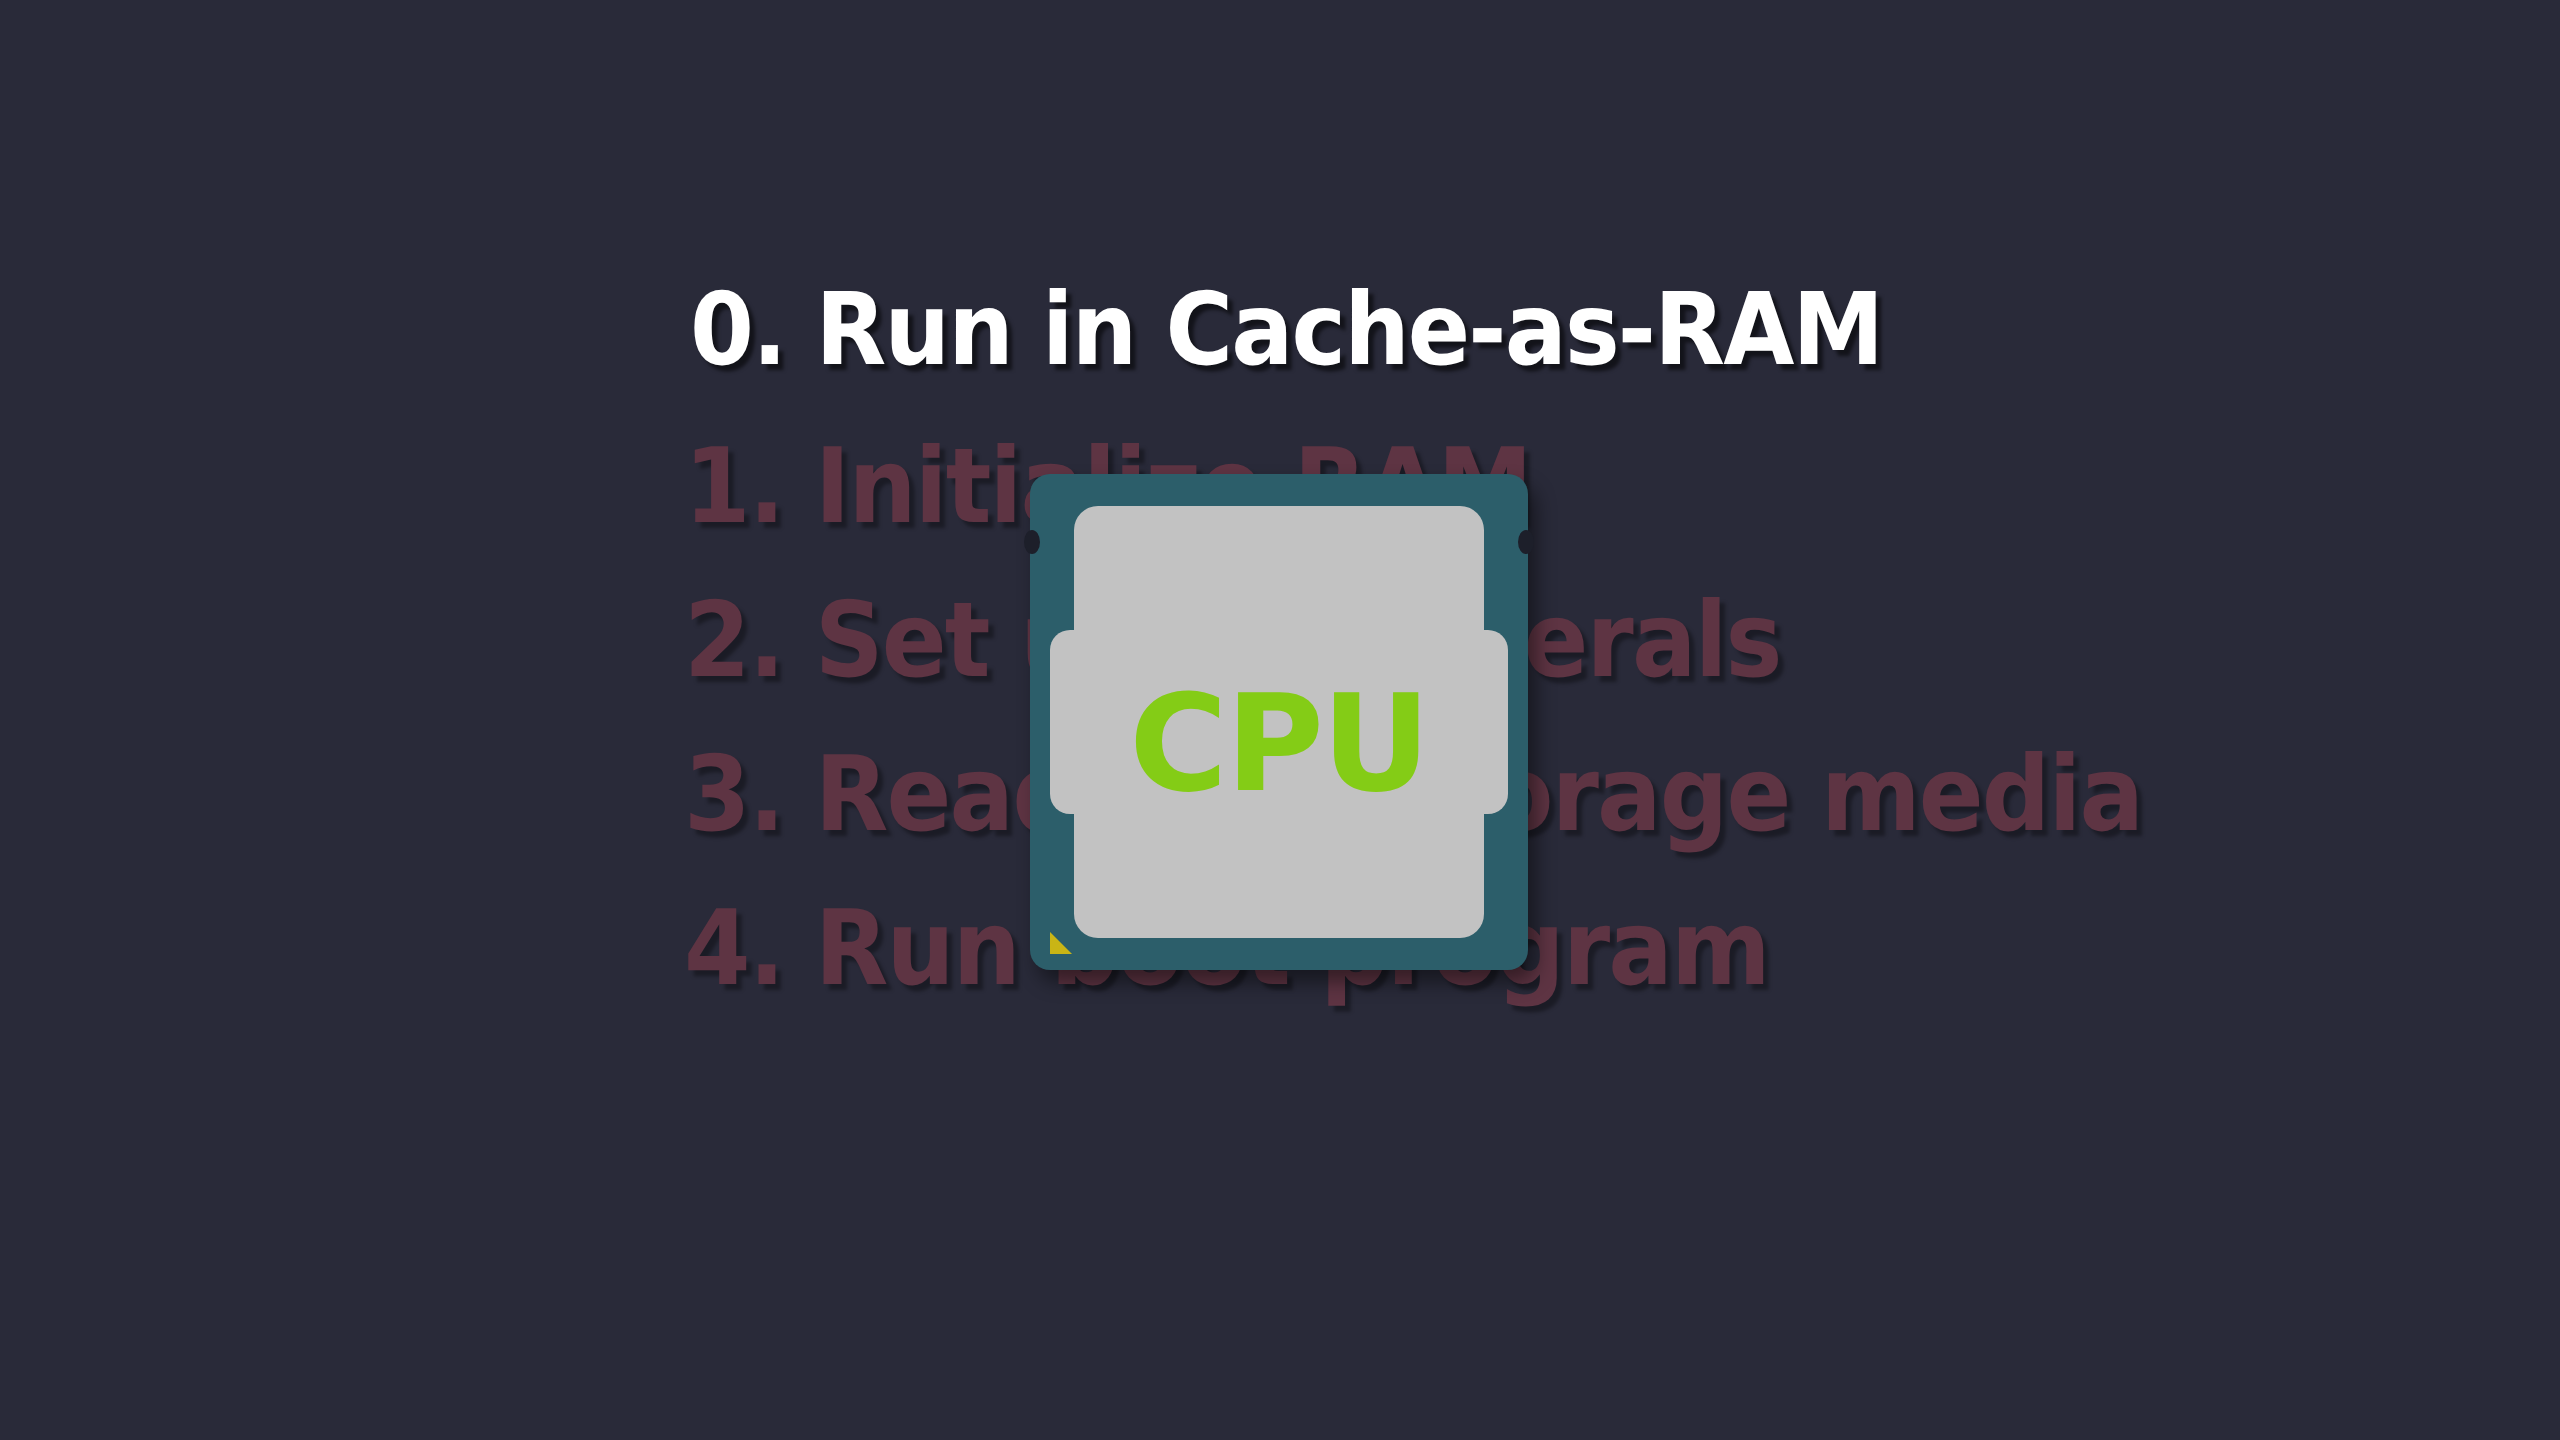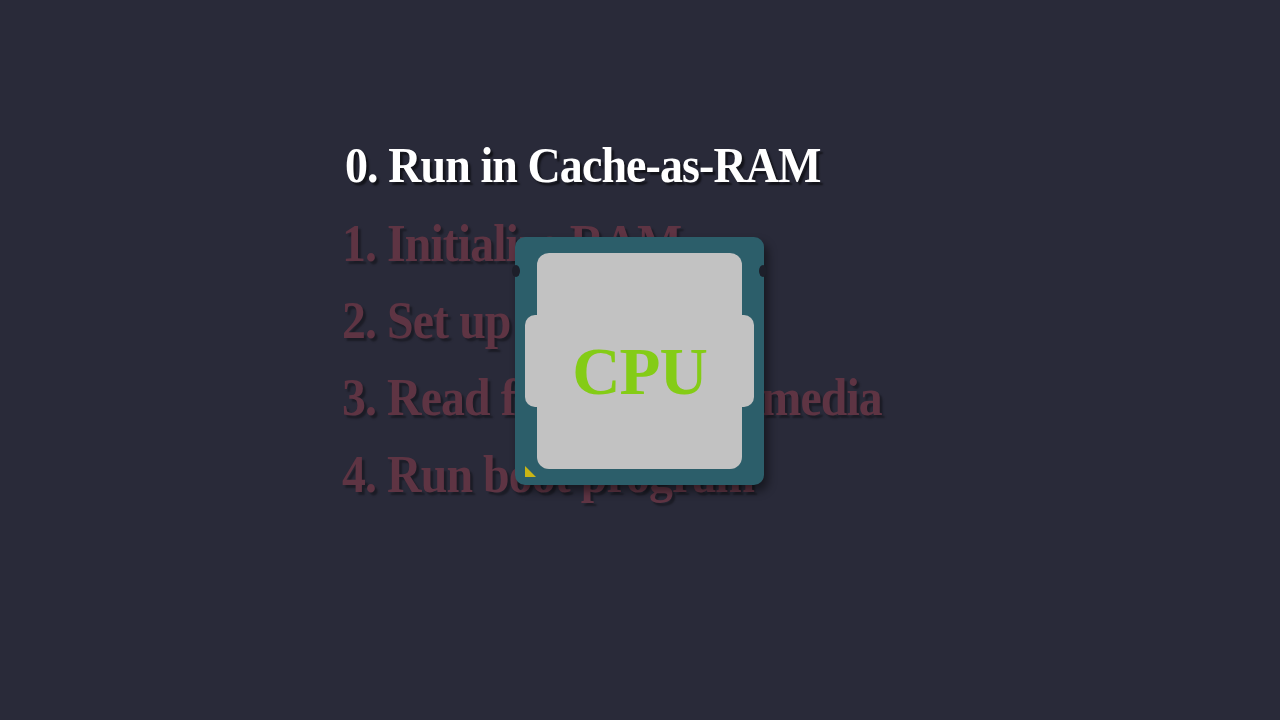--- a/index.html
+++ b/index.html
@@ -2,21 +2,21 @@
 <html><head>
   <meta charset="utf-8">
   <style>
     html, body { margin: 0; padding: 0; }
     body {
       width: 1280px; height: 720px; overflow: hidden;
       background: #292a39;
       font-family: "DejaVu Sans", "Liberation Sans", sans-serif;
       position: relative;
     }
-    .stage { position: absolute; inset: 0; font-family: Liberation Serif, serif; }
+    .stage { position: absolute; inset: 0; }
     .title {
       position: absolute; left: 345px; top: 136px;
       font-size: 50px; font-weight: bold; color: #ffffff;
       letter-spacing: -1px; white-space: nowrap;
       text-shadow: 3px 3px 2px rgba(0,0,0,0.55);
       transform: scaleX(0.92); transform-origin: left top;
     }
     .steps { position: absolute; left: 342px; top: 212px; }
     .step {
       font-size: 52px; font-weight: bold; color: #5e3443;

